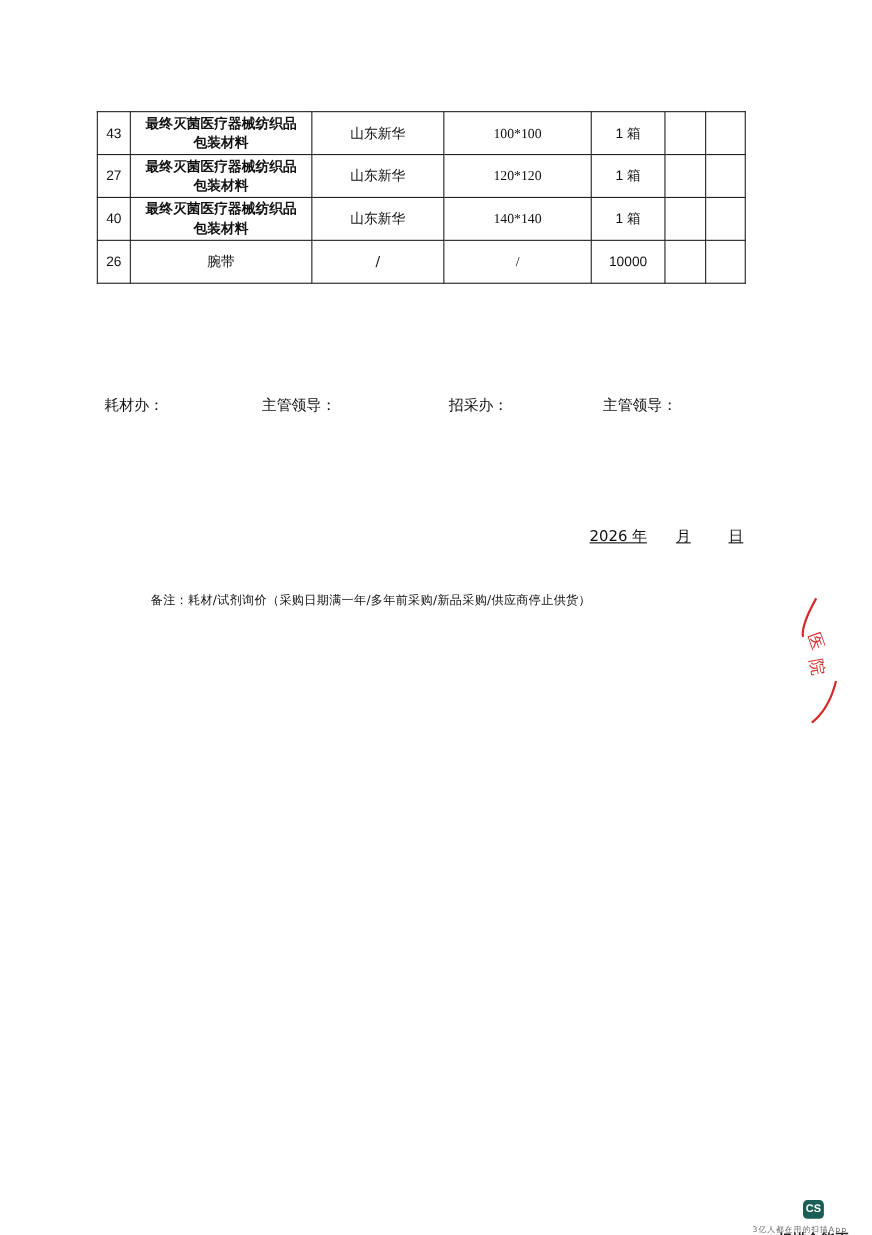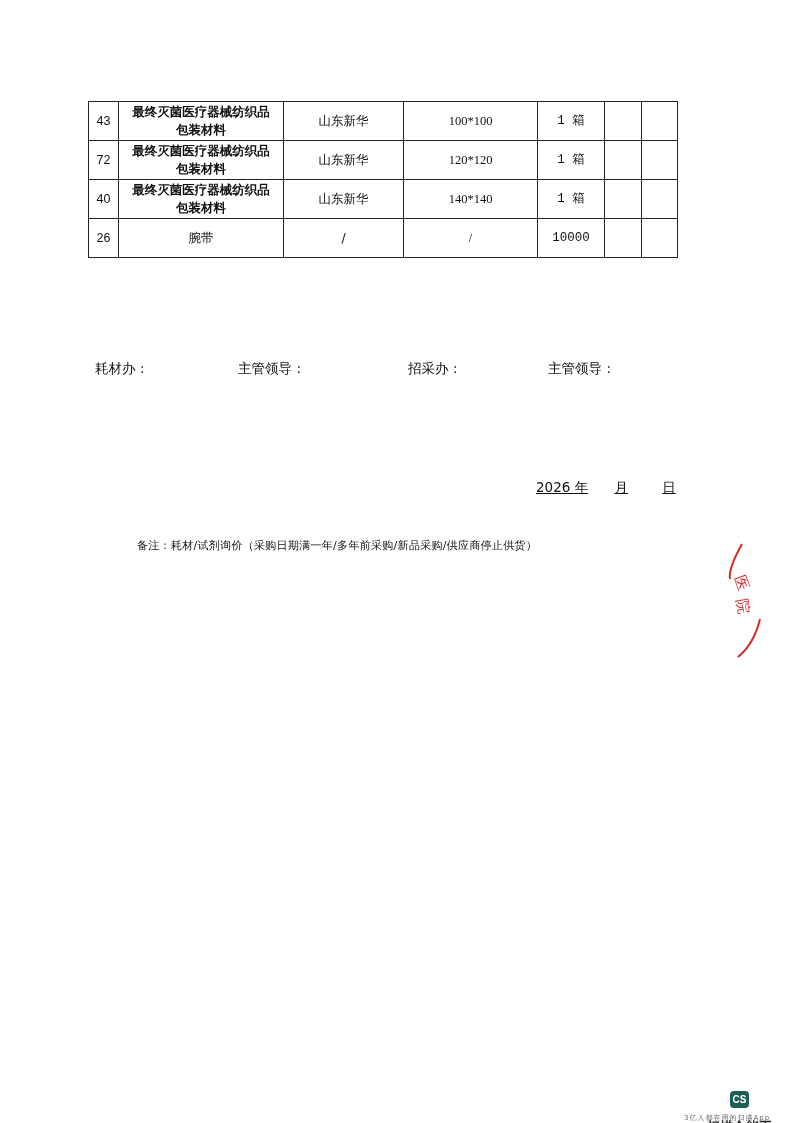--- a/index.html
+++ b/index.html
@@ -25,21 +25,21 @@
     height: 38px;
     padding: 0;
     text-align: center;
     vertical-align: middle;
     font-size: 12.5px;
     line-height: 18px;
   }
   td.no { font-family: "Liberation Sans", sans-serif; font-size: 14px; }
   td.name { font-weight: bold; font-size: 12.5px; }
   td.spec { font-family: "Liberation Serif", serif; font-size: 13px; }
-  td.qty { font-family: Liberation Mono, monospace; font-size: 13px; }
+  td.qty { font-family: Liberation Sans, sans-serif; font-size: 13px; }
 
   .sig {
     position: absolute; top: 346px;
     font-size: 13.5px;
   }
   .date-line {
     position: absolute; top: 465px; left: 536px;
     font-size: 13.5px;
   }
   .date-line span { display: inline-block; text-decoration: underline; }
@@ -102,21 +102,21 @@
           <div>最终灭菌医疗器械纺织品</div>
           <div>包装材料</div>
         </td>
         <td>山东新华</td>
         <td class="spec">100*100</td>
         <td class="qty">1 箱</td>
         <td></td>
         <td></td>
       </tr>
       <tr>
-        <td class="no">72</td>
+        <td class="no">27</td>
         <td class="name">
           <div>最终灭菌医疗器械纺织品</div>
           <div>包装材料</div>
         </td>
         <td>山东新华</td>
         <td class="spec">120*120</td>
         <td class="qty">1 箱</td>
         <td></td>
         <td></td>
       </tr>

